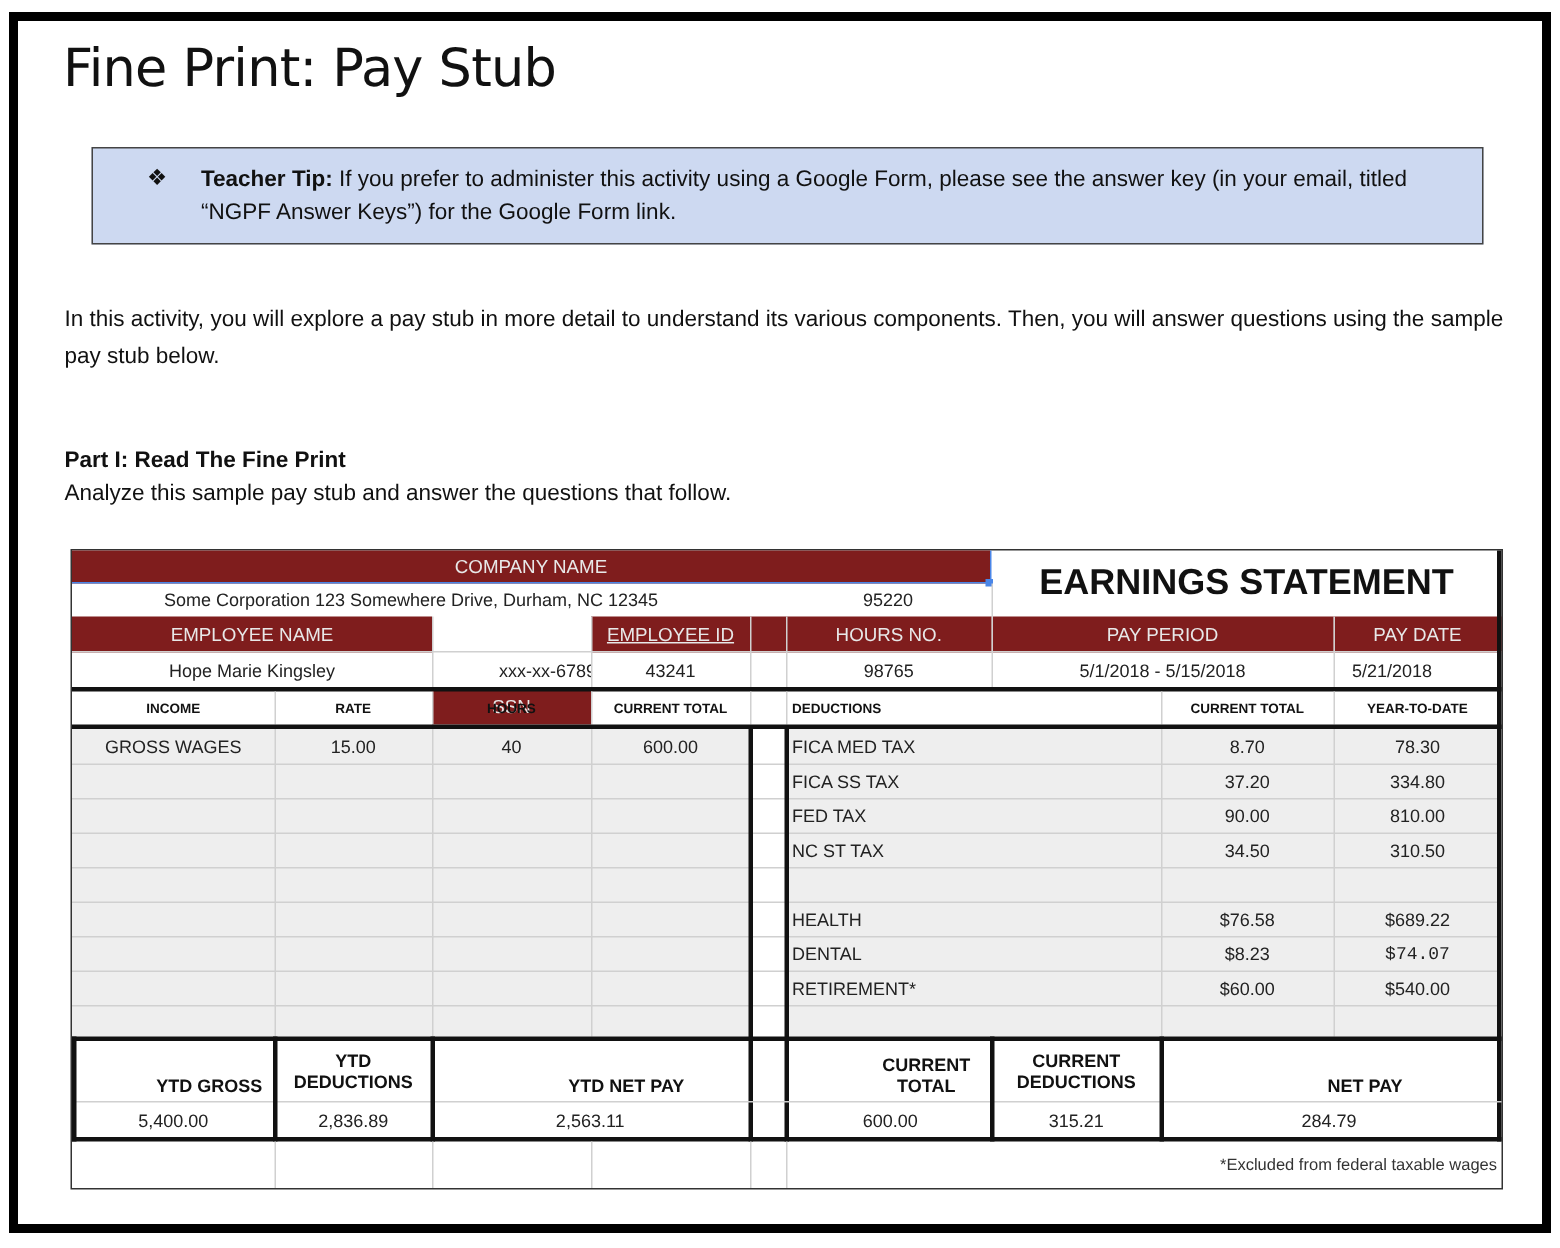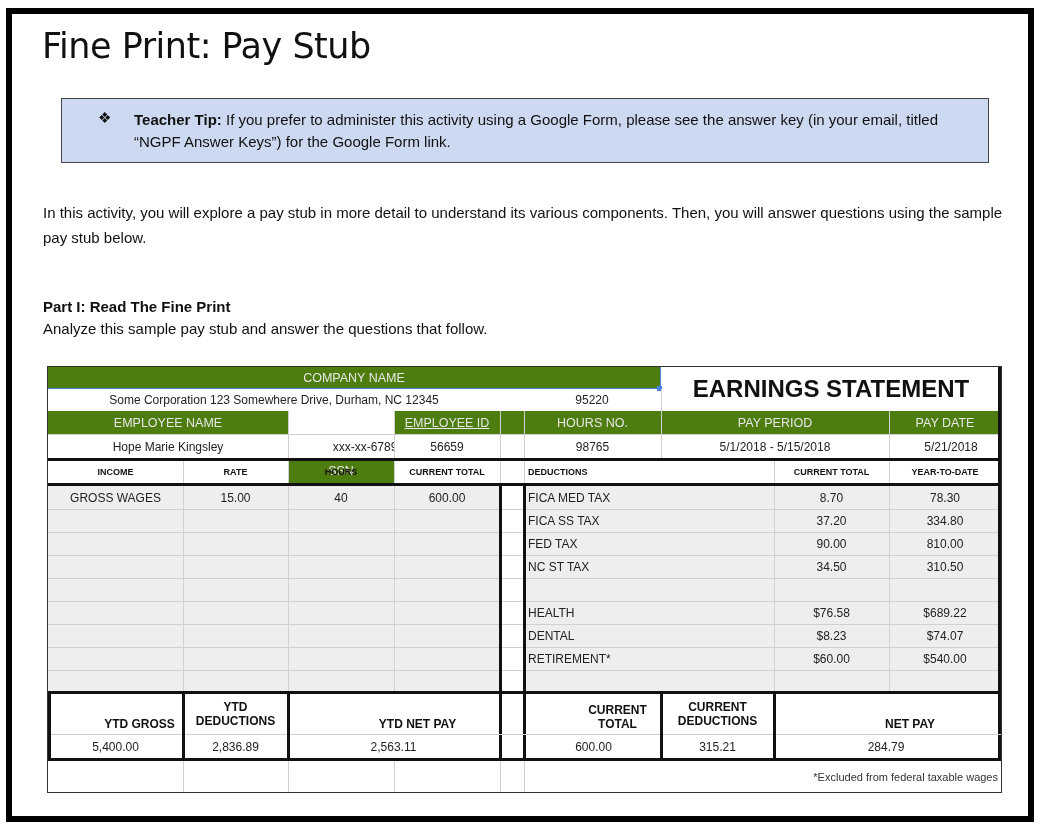--- a/index.html
+++ b/index.html
@@ -10,21 +10,21 @@
     .tip-bullet { position: absolute; left: 36px; top: 10px; font-size: 15px; color: #111; }
     .tip-text { position: absolute; left: 72px; top: 10px; width: 840px; font-size: 15px; line-height: 22px; color: #111; font-family: "Liberation Sans", sans-serif; }
     .tip-text b { font-weight: bold; }
     .para { position: absolute; left: 43px; top: 200px; width: 960px; font-size: 15px; line-height: 25px; color: #111; font-family: "Liberation Sans", sans-serif; }
     .part-title { position: absolute; left: 43px; top: 298px; font-size: 15px; font-weight: bold; color: #111; font-family: "Liberation Sans", sans-serif; }
     .part-sub { position: absolute; left: 43px; top: 320px; font-size: 15px; color: #111; font-family: "Liberation Sans", sans-serif; }
 
     
     .stub { position: absolute; left: 47px; top: 366px; width: 955px; height: 427px; border: 1px solid #333; box-sizing: border-box; background: #fff; font-family: "Liberation Sans", sans-serif; color: #222; }
     .cell { position: absolute; box-sizing: border-box; display: flex; align-items: center; justify-content: center; font-size: 12px; white-space: nowrap; overflow: hidden; }
-    .gray { background: #4d7c0f; color: #e8e8e8; font-size: 12.5px; }
+    .gray { background: #7f1d1d; color: #e8e8e8; font-size: 12.5px; }
     .light { background: #eeeeee; }
     .hdr-small { font-size: 9px; font-weight: bold; color: #111; }
     .left { justify-content: flex-start; padding-left: 4px; }
     .hline { position: absolute; height: 1px; background: #d0d0d0; }
     .vline { position: absolute; width: 1px; background: #d0d0d0; }
     .thickh { position: absolute; height: 3px; background: #111; }
     .thickv { position: absolute; width: 3px; background: #111; }
     .earn { position: absolute; font-size: 24px; font-weight: bold; color: #111; font-family: "Liberation Sans", sans-serif; display: flex; align-items: center; justify-content: center; }
     .sum-hdr { font-size: 12px; font-weight: bold; color: #111; text-align: center; line-height: 14px; white-space: normal; padding-left: 48px; }
     .footnote { font-size: 11px; color: #333; justify-content: flex-end; padding-right: 3px; }
@@ -61,24 +61,24 @@
   <div class="cell gray" style="left:0;top:44px;width:240px;height:24px;">EMPLOYEE NAME</div>
   <div class="cell gray" style="left:240px;top:44px;width:106px;height:24px;margin-top:48px;">SSN</div>
   <div class="cell gray" style="left:346px;top:44px;width:106px;height:24px;text-decoration:underline;">EMPLOYEE ID</div>
   <div class="cell gray" style="left:452px;top:44px;width:24px;height:24px;"></div>
   <div class="cell gray" style="left:476px;top:44px;width:137px;height:24px;">HOURS NO.</div>
   <div class="cell gray" style="left:613px;top:44px;width:228px;height:24px;">PAY PERIOD</div>
   <div class="cell gray" style="left:841px;top:44px;width:112px;height:24px;">PAY DATE</div>
 
   <div class="cell" style="left:0;top:68px;width:240px;height:23px;">Hope Marie Kingsley</div>
   <div class="cell" style="left:240px;top:68px;width:106px;height:23px;padding-left:48px;">xxx-xx-6789</div>
-  <div class="cell" style="left:346px;top:68px;width:106px;height:23px;">56659</div>
+  <div class="cell" style="left:346px;top:68px;width:106px;height:23px;">43241</div>
   <div class="cell" style="left:476px;top:68px;width:137px;height:23px;">98765</div>
   <div class="cell" style="left:613px;top:68px;width:228px;height:23px;">5/1/2018 - 5/15/2018</div>
-  <div class="cell" style="left:841px;top:68px;width:112px;height:23px;padding-left:12px;">5/21/2018</div>
+  <div class="cell" style="left:818px;top:68px;width:112px;height:23px;padding-left:12px;">5/21/2018</div>
 
   <div class="vline" style="left:240px;top:44px;height:47px;"></div>
   <div class="vline" style="left:346px;top:44px;height:47px;"></div>
   <div class="vline" style="left:452px;top:44px;height:47px;"></div>
   <div class="vline" style="left:476px;top:44px;height:47px;"></div>
   <div class="vline" style="left:613px;top:22px;height:69px;"></div>
   <div class="vline" style="left:841px;top:44px;height:47px;"></div>
   <div class="hline" style="left:0;top:67px;width:953px;"></div>
 
   <div class="thickh" style="left:0;top:91px;width:953px;"></div>
@@ -123,21 +123,21 @@
   <div class="cell left" style="left:476px;top:188px;width:250px;height:23px;">NC ST TAX</div>
   <div class="cell" style="left:726px;top:188px;width:115px;height:23px;">34.50</div>
   <div class="cell" style="left:841px;top:188px;width:112px;height:23px;">310.50</div>
 
   <div class="cell left" style="left:476px;top:234px;width:250px;height:23px;">HEALTH</div>
   <div class="cell" style="left:726px;top:234px;width:115px;height:23px;">$76.58</div>
   <div class="cell" style="left:841px;top:234px;width:112px;height:23px;">$689.22</div>
 
   <div class="cell left" style="left:476px;top:257px;width:250px;height:23px;">DENTAL</div>
   <div class="cell" style="left:726px;top:257px;width:115px;height:23px;">$8.23</div>
-  <div class="cell" style="left:841px;top:257px;width:112px;height:23px;">$74.07</div>
+  <div class="cell" style="left:841px;top:257px;width:112px;height:23px;font-family:Liberation Mono, monospace;">$74.07</div>
 
   <div class="cell left" style="left:476px;top:280px;width:250px;height:23px;">RETIREMENT*</div>
   <div class="cell" style="left:726px;top:280px;width:115px;height:23px;">$60.00</div>
   <div class="cell" style="left:841px;top:280px;width:112px;height:23px;">$540.00</div>
 
   <div class="hline" style="left:0;top:142px;width:953px;"></div>
   <div class="hline" style="left:0;top:165px;width:953px;"></div>
   <div class="hline" style="left:0;top:188px;width:953px;"></div>
   <div class="hline" style="left:0;top:211px;width:953px;"></div>
   <div class="hline" style="left:0;top:234px;width:953px;"></div>

